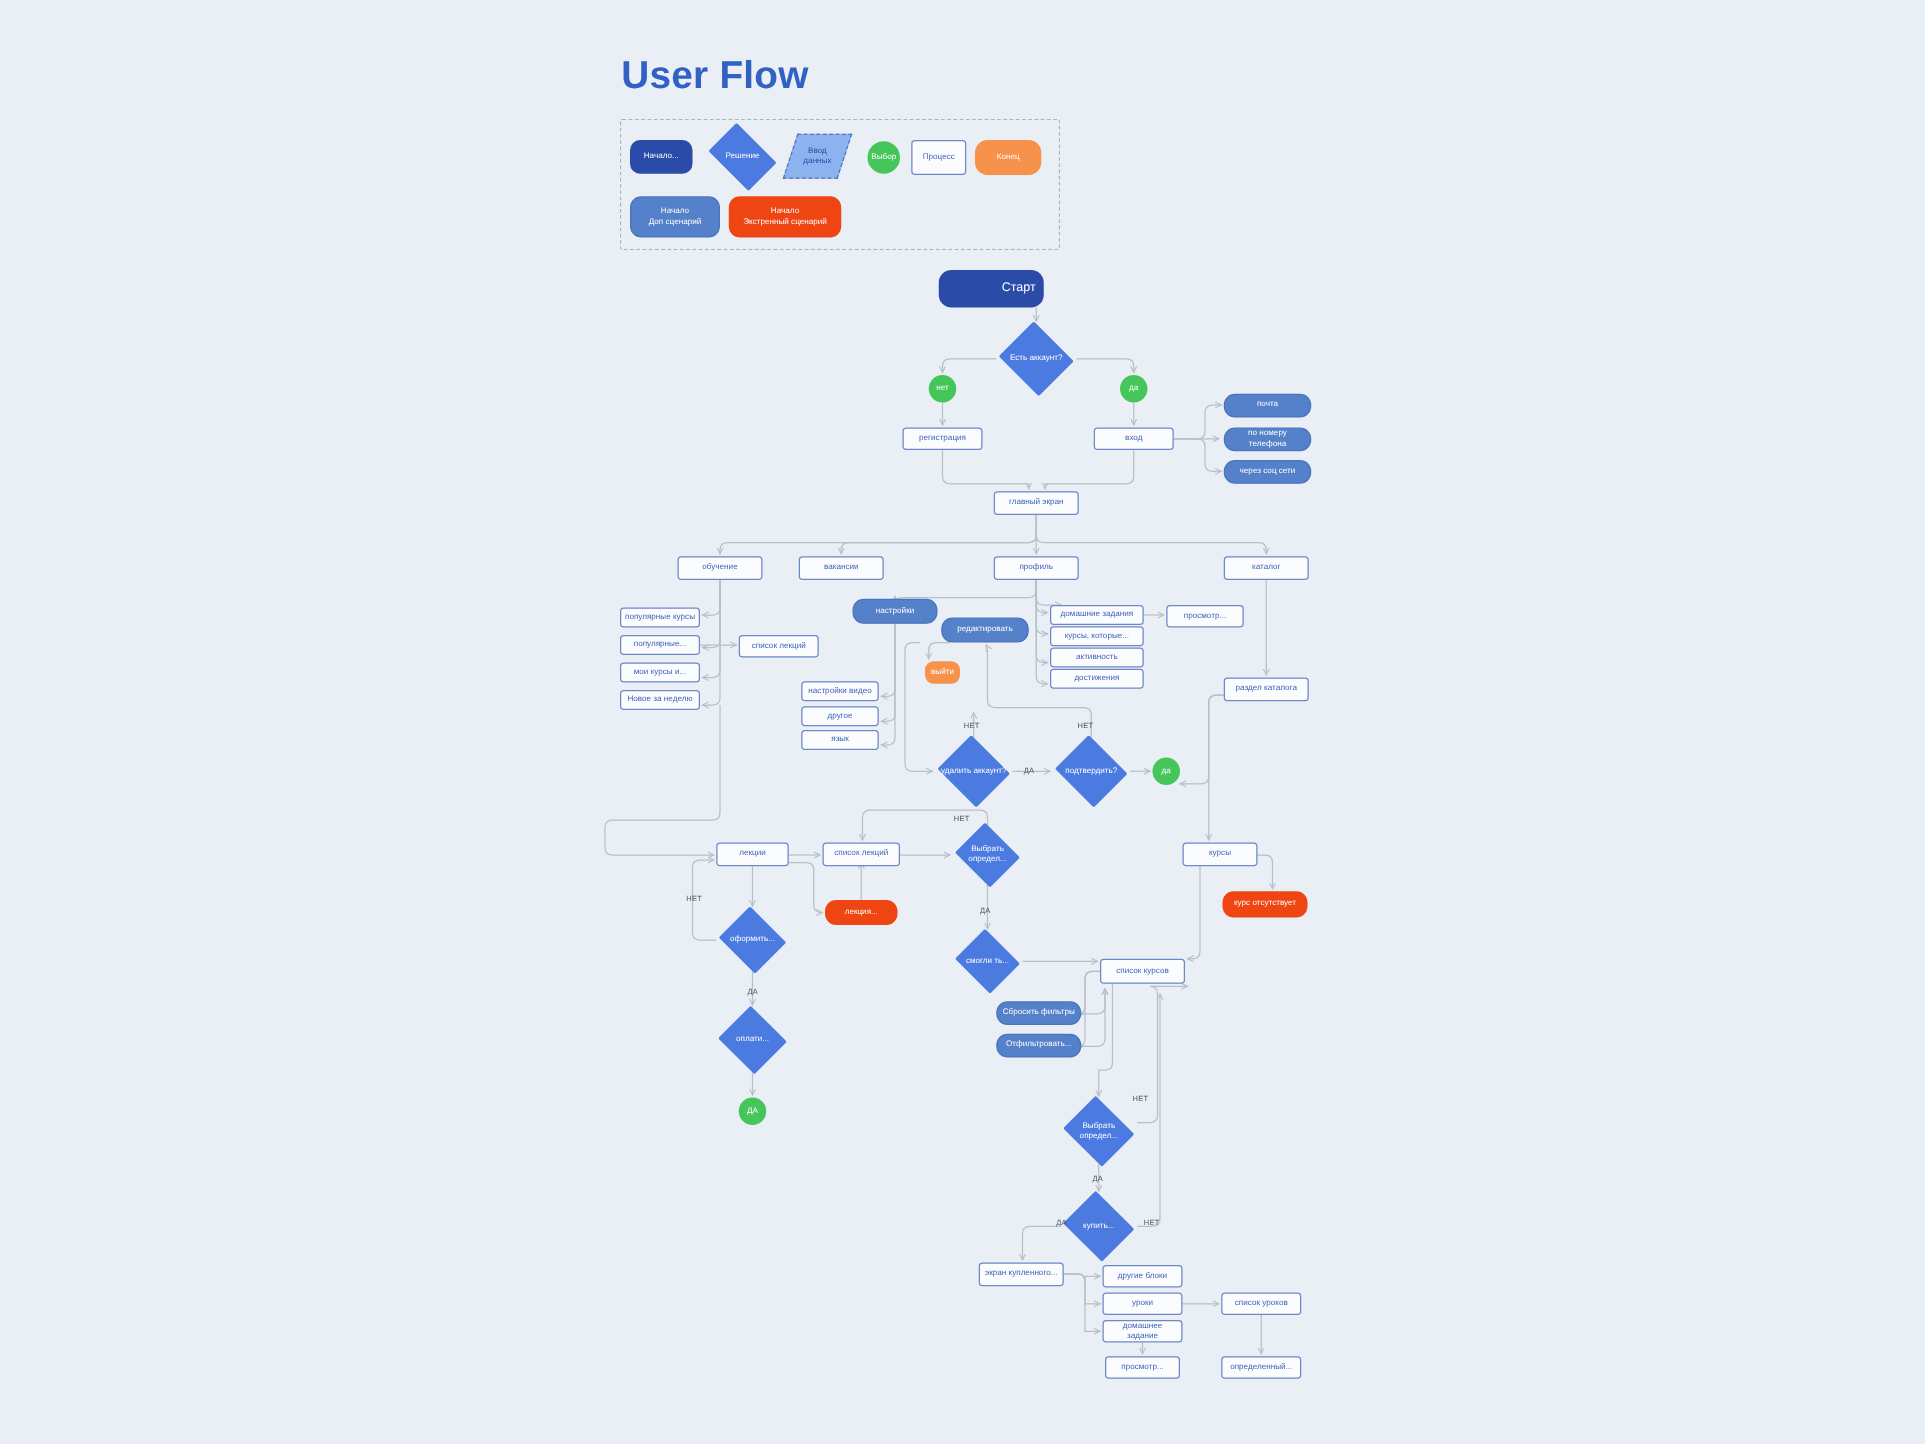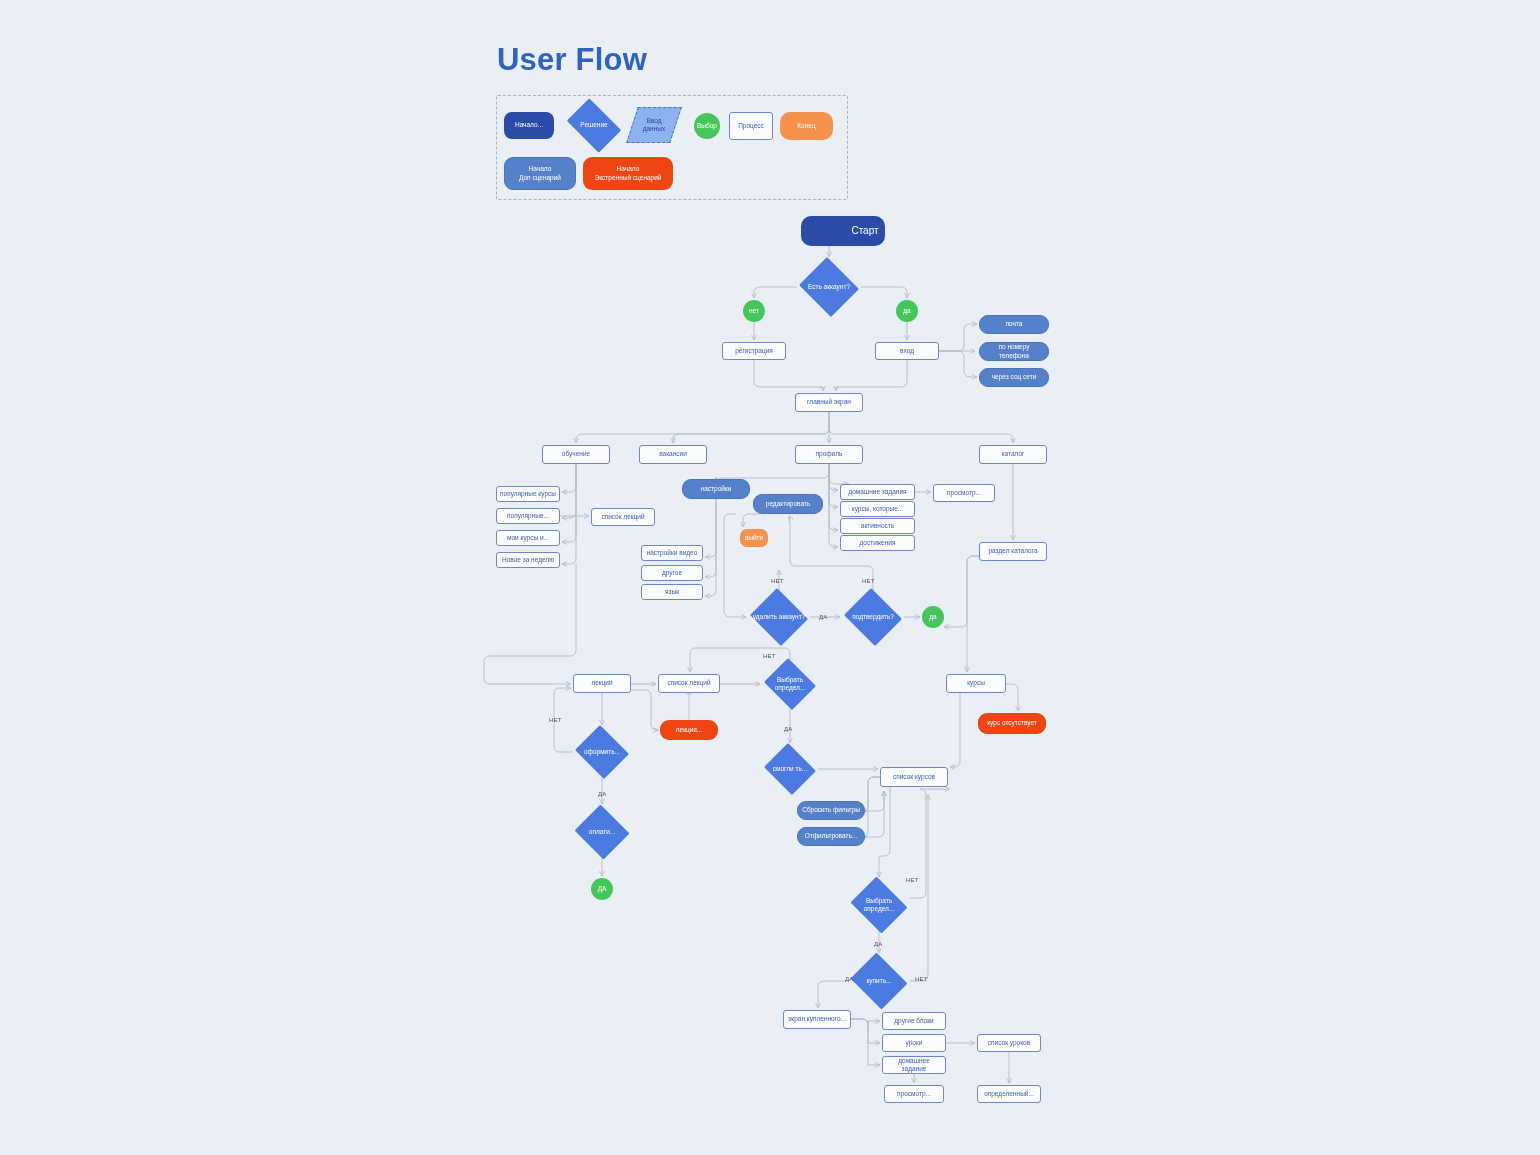--- a/index.html
+++ b/index.html
@@ -246,21 +246,21 @@
       <path d="M851,1019 L862,1019 Q868,1019 868,1025 L868,1065 L880,1065"></path>
 
       <path d="M946,1043 L975,1043"></path>
 
       <path d="M914,1074 L914,1083"></path>
 
       <path d="M1009,1052 L1009,1083"></path>
     </g>
   </svg>
 
-  <div class="node n-start" style="left:801px;top:216px;width:84px;height:30px;font-size:10px;padding-left:44px;">
+  <div class="node n-start" style="left:751px;top:216px;width:84px;height:30px;font-size:10px;padding-left:44px;">
     <span class="lbl">Старт</span>
   </div>
 
   <div class="node n-diamond" style="left:797px;top:259px;width:64px;height:56px;">
     <span class="dia"></span>
     <span class="lbl">Есть аккаунт?</span>
   </div>
 
   <div class="node n-circle" style="left:743px;top:300px;width:22px;height:22px;">
     <span class="lbl">нет</span>

